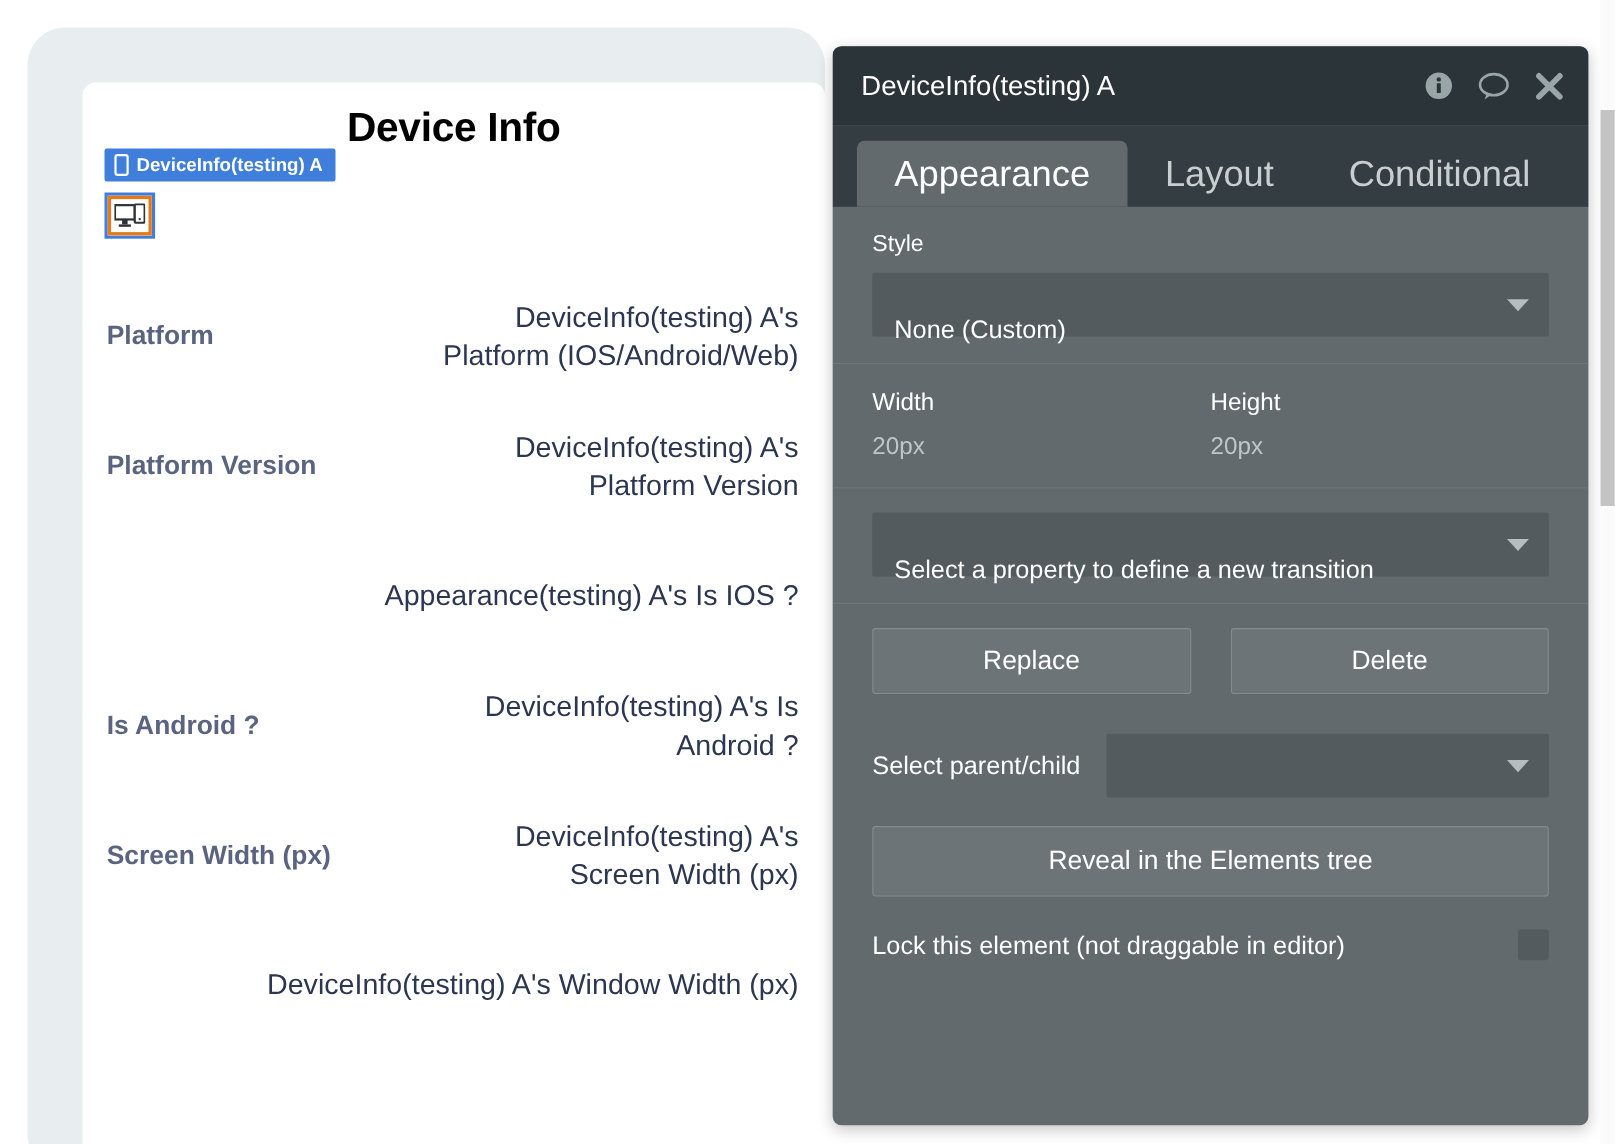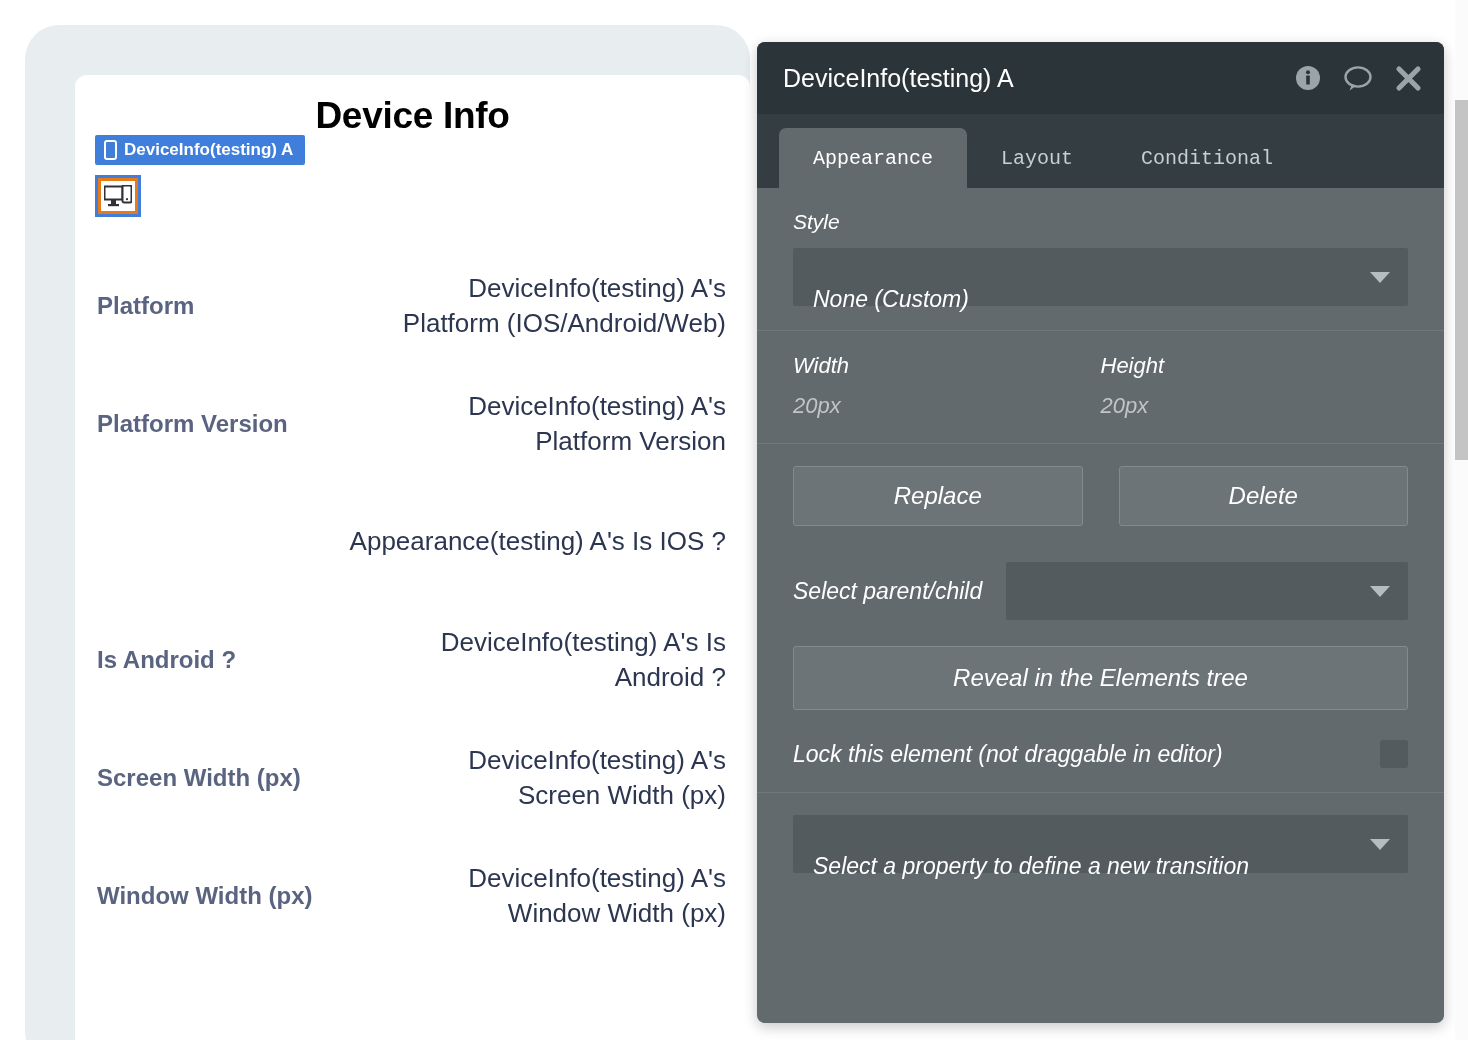--- a/index.html
+++ b/index.html
@@ -129,34 +129,33 @@
 
   
   .tabbar {
     height: 74px;
     background: #343d41;
     display: flex;
     align-items: flex-end;
     padding-left: 22px;
   }
   .tab {
-    font-size: 20px;
+    font-size: 33px;
     color: #c8cfd1;
     padding: 0 34px;
     height: 60px;
     display: flex;
     align-items: center;
     justify-content: center;
     border-radius: 7px 7px 0 0;
     white-space: nowrap;
-    font-family: Liberation Mono, monospace;
   }
   .tab.active { background: #626a6e; color: #ffffff; }
 
-  .sect { padding: 22px 36px 24px 36px; font-style: italic; }
+  .sect { padding: 22px 36px 24px 36px; }
   .sect + .sect { border-top: 1px solid #6f777b; }
 
   .field-label {
     font-size: 21px;
     color: #ffffff;
     margin-bottom: 14px;
   }
   .dropdown {
     height: 58px;
     background: #535b5f;
@@ -269,21 +268,20 @@
         </div>
         <div class="row">
           <div class="row-label">Is Android ?</div>
           <div class="row-value">DeviceInfo(testing) A's Is Android ?</div>
         </div>
         <div class="row">
           <div class="row-label">Screen Width (px)</div>
           <div class="row-value">DeviceInfo(testing) A's Screen Width (px)</div>
         </div>
         <div class="row">
-          <div class="row-label">Window Width (px)</div>
           <div class="row-value">DeviceInfo(testing) A's Window Width (px)</div>
         </div>
       </div>
 
     </div>
   </div>
 
   <div class="panel">
 
     <div class="panel-header">
@@ -331,20 +329,27 @@
           <div class="wh-val">20px</div>
         </div>
         <div class="wh-col">
           <div class="wh-name">Height</div>
           <div class="wh-val">20px</div>
         </div>
       </div>
     </div>
 
     <div class="sect">
+      <div class="dropdown">
+        <span class="dd-text">Select a property to define a new transition</span>
+        <span class="caret"></span>
+      </div>
+    </div>
+
+    <div class="sect">
       <div class="btn-row">
         <div class="btn">Replace</div>
         <div class="btn">Delete</div>
       </div>
 
       <div class="parent-row" style="margin-top:36px;">
         <div class="parent-label">Select parent/child</div>
         <div class="dropdown parent-dd">
           <span class="dd-text"></span>
           <span class="caret"></span>
@@ -352,26 +357,19 @@
       </div>
 
       <div class="btn-wide">Reveal in the Elements tree</div>
 
       <div class="lock-row">
         <div class="lock-label">Lock this element (not draggable in editor)</div>
         <div class="checkbox"></div>
       </div>
     </div>
 
-    <div class="sect">
-      <div class="dropdown">
-        <span class="dd-text">Select a property to define a new transition</span>
-        <span class="caret"></span>
-      </div>
-    </div>
-
   </div>
 
   <div class="scrollbar-track">
     <div class="scrollbar-thumb"></div>
   </div>
 
 </div>
 
 </body></html>

